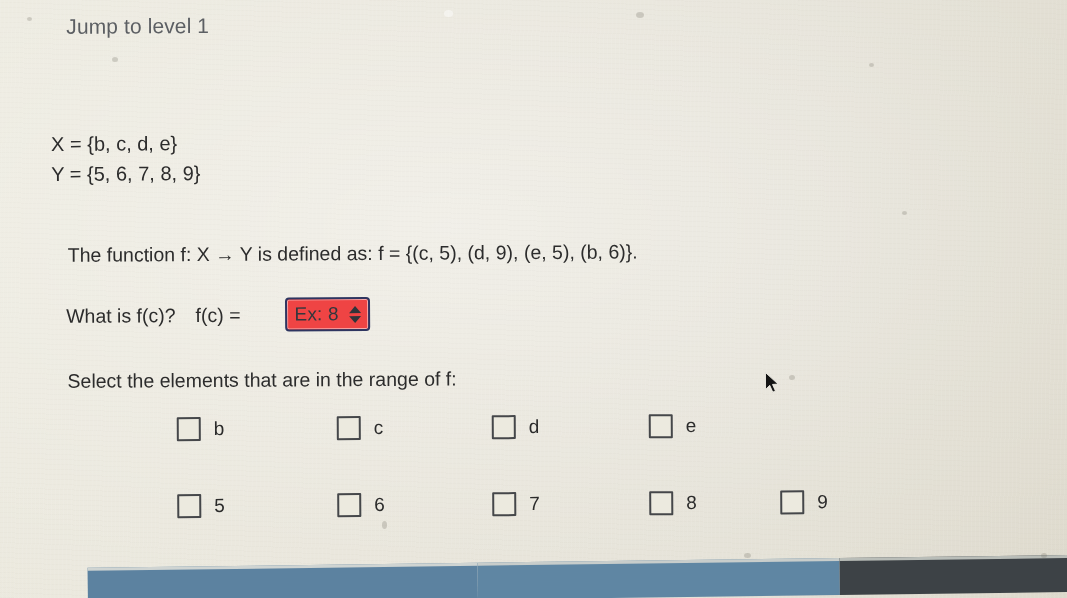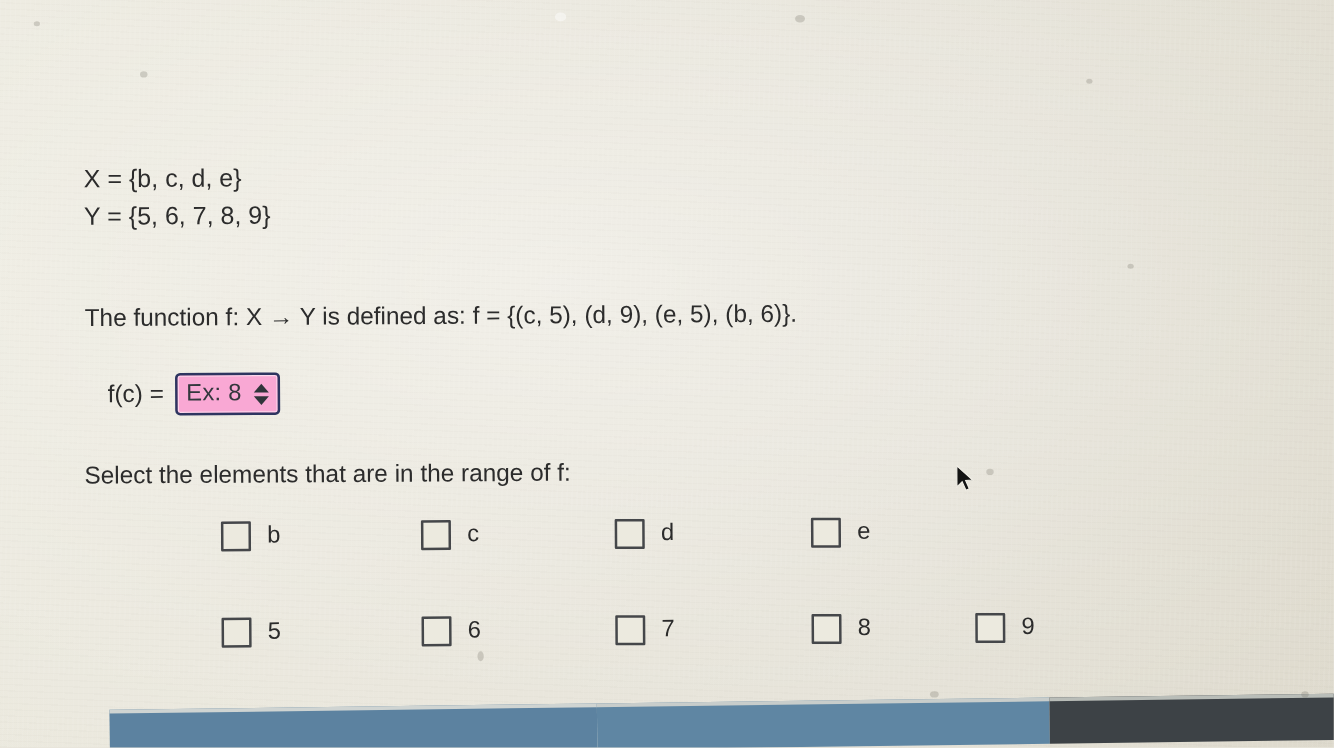--- a/index.html
+++ b/index.html
@@ -48,21 +48,21 @@
     left: 68px;
     top: 12px;
     font-size: 21px;
     color: #5c5f63;
     letter-spacing: 0.1px;
     white-space: nowrap;
   }
 
   .set-block {
     position: absolute;
-    left: 68px;
+    left: 52px;
     top: 126px;
     font-size: 20px;
     color: #2c2c2c;
     line-height: 30px;
     white-space: nowrap;
   }
 
   .fn-def {
     position: absolute;
     left: 68px;
@@ -88,24 +88,25 @@
     font-size: 19.5px;
     color: #2c2c2c;
     margin-left: 20px;
     margin-right: 9px;
   }
   .spinner-box {
     display: inline-flex;
     align-items: center;
     height: 30px;
     padding: 0 4px 0 7px;
-    background: #f9a8d4;
+    background: #ef4444;
     border: 2px solid #2e3560;
     border-radius: 4px;
     box-shadow: 0 0 0 1px rgba(255,255,255,0.55) inset;
+    margin-left: 36px;
   }
   .spinner-text {
     font-size: 19px;
     color: #33373d;
     letter-spacing: 0.2px;
     padding-right: 10px;
   }
   .spinner-arrows {
     display: flex;
     flex-direction: column;
@@ -193,29 +194,31 @@
   }
 </style>
 </head>
 <body>
 
 <div class="paper-tint"></div>
 <div class="paper-grain"></div>
 
 <div class="content">
 
+  <div class="page-title">Jump to level 1</div>
 
   <div class="set-block">
     <div>X = {b, c, d, e}</div>
     <div>Y = {5, 6, 7, 8, 9}</div>
   </div>
 
   <div class="fn-def">The function f: X → Y is defined as: f = {(c, 5), (d, 9), (e, 5), (b, 6)}.</div>
 
   <div class="answer-row">
+    <span class="answer-q">What is f(c)?</span>
     <span class="answer-lbl">f(c) =</span>
     <span class="spinner-box">
       <span class="spinner-text">Ex: 8</span>
       <span class="spinner-arrows">
         <span class="arrow-up"></span>
         <span class="arrow-down"></span>
       </span>
     </span>
   </div>
 

